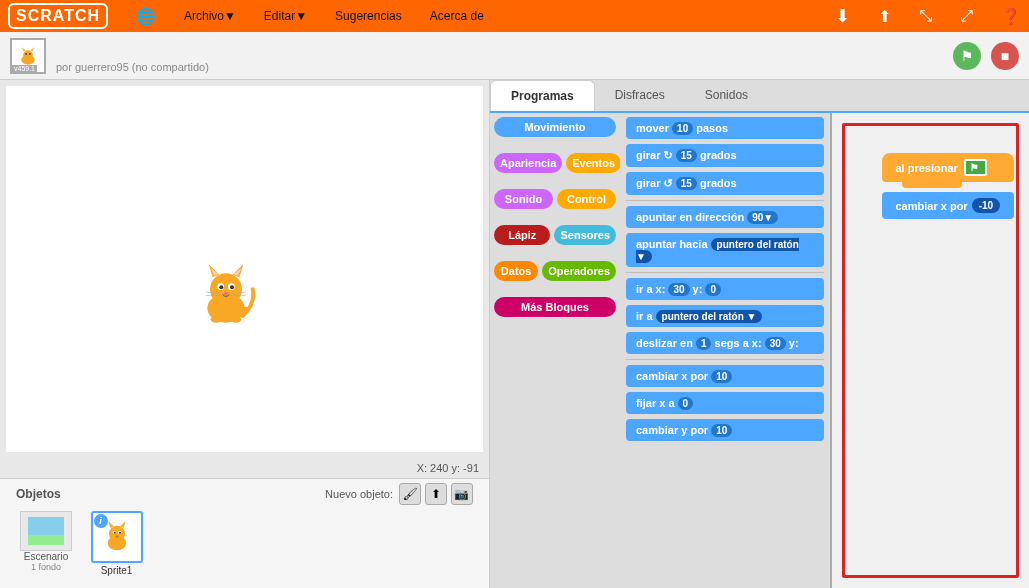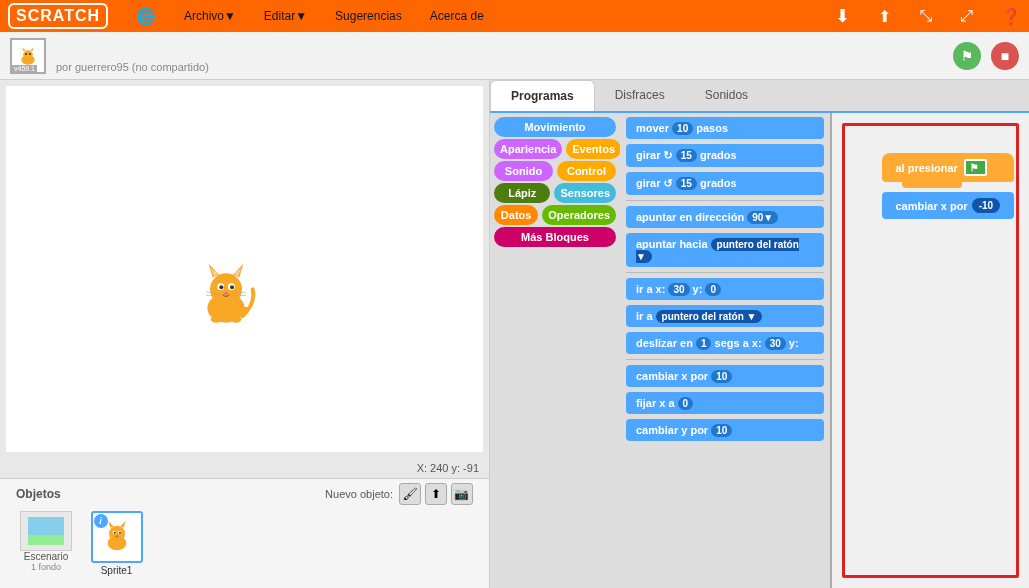--- a/index.html
+++ b/index.html
@@ -235,39 +235,39 @@
       overflow: hidden;
     }
 
     
     #categories {
       width: 130px;
       background: #ddd;
       padding: 4px;
       display: flex;
       flex-direction: column;
-      gap: 2px;
+      gap: 16px;
       overflow-y: auto;
     }
     .cat-row { display: flex; gap: 4px; }
     .cat-btn {
       flex: 1;
       padding: 4px 6px;
       border: none;
       border-radius: 12px;
       cursor: pointer;
       font-size: 11px;
       font-weight: bold;
       color: white;
       text-align: center;
     }
     .cat-movimiento { background: #4da6ff; }
     .cat-apariencia { background: #cc66ff; }
     .cat-sonido { background: #cc66ff; }
-    .cat-lapiz { background: #4d7c0f; }
+    .cat-lapiz { background: #b91c1c; }
     .cat-datos { background: #ff8800; }
     .cat-eventos { background: #ffaa00; }
     .cat-control { background: #ffaa00; }
     .cat-sensores { background: #44bbdd; }
     .cat-operadores { background: #66bb00; }
     .cat-mas-bloques { background: #cc0066; }
 
     
     #blocks-list {
       flex: 1;

